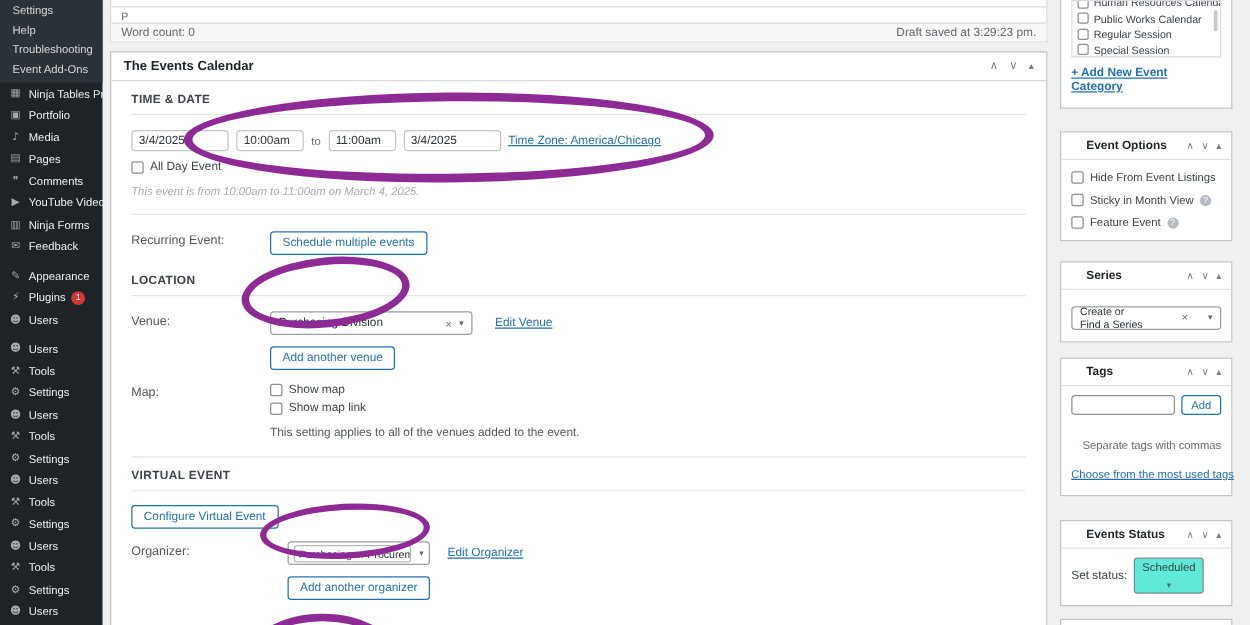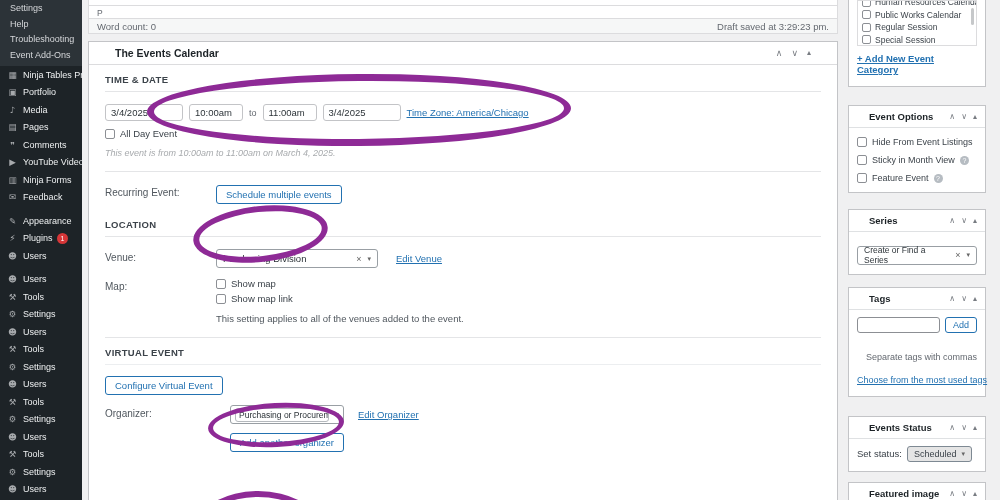--- a/index.html
+++ b/index.html
@@ -24,21 +24,21 @@
   .badge { background:var(--badge,#d63638); color:#fff; border-radius:7px; font-size:7px; line-height:9px; padding:1px 4px; margin-left:4px; }
 
   
   .main { position:absolute; left:88px; top:0; width:750px; }
   .editor-block { background:#fff; border:1px solid #dcdcde; border-top:none; }
   .editor-space { height:5px; }
   .editor-path { border-top:1px solid #dcdcde; font-size:8.5px; color:#646970; padding:2px 8px; height:13px; }
   .editor-status { border-top:1px solid #dcdcde; background:#f6f7f7; display:flex; justify-content:space-between; font-size:9.5px; color:#646970; padding:2px 8px; height:15px; }
 
   .metabox { margin-top:7px; background:#fff; border:1px solid #c3c4c7; height:462px; overflow:hidden; }
-  .metabox-header { display:flex; justify-content:space-between; align-items:center; padding:5px 26px; border-bottom:1px solid #dcdcde; }
+  .metabox-header { display:flex; justify-content:space-between; align-items:center; padding:5px 10px; border-bottom:1px solid #dcdcde; }
   .metabox-title { font-size:10.5px; font-weight:bold; color:#1d2327; }
   .handle-icons { color:#787c82; font-size:9px; display:flex; gap:9px; cursor:pointer; }
   .handle-icons .tgl { font-size:8px; }
 
   .tec-body { padding:0 16px; }
   .tec-section-title { font-weight:bold; font-size:9.5px; letter-spacing:.3px; color:#3c434a; padding:9px 0 6px; border-bottom:1px solid #e4e5e7; }
   .tec-row { display:flex; margin-top:12px; }
   .tec-label { width:111px; flex-shrink:0; font-size:10px; color:#50575e; padding-top:3px; }
   .field-line { display:flex; align-items:center; gap:6px; flex-wrap:nowrap; }
   .tec-input { border:1px solid #c3c4c7; border-radius:3px; height:17px; font-size:9.5px; padding:0 5px; color:#2c3338; background:#fff; font-family:"Liberation Sans",sans-serif; }
@@ -74,27 +74,27 @@
   .cat-inner { margin-top:-5px; }
   .cat-row { display:flex; align-items:center; gap:4px; height:12.5px; font-size:8.5px; color:#3c434a; white-space:nowrap; }
   .cat-row .checkbox { width:9px; height:9px; }
   .scroll-thumb { position:absolute; right:2px; top:7px; width:3px; height:17px; background:#c6c8ca; border-radius:2px; }
   .add-cat-link { display:inline-block; margin-top:7px; font-size:9.5px; font-weight:bold; color:var(--accent,#2271b1); text-decoration:underline; cursor:pointer; }
 
   .opt-row { display:flex; align-items:center; gap:5px; font-size:9px; color:#3c434a; margin-top:8px; white-space:nowrap; }
   .opt-row:first-child { margin-top:2px; }
   .help-icon { display:inline-block; width:9px; height:9px; border-radius:50%; background:#b6bcc2; color:#fff; font-size:7px; line-height:9px; text-align:center; }
 
-  .series-select { width:100%; font-size:8.5px; }
+  .series-select { width:100%; font-size:8.5px;gap:10px; }
   .tags-row { display:flex; gap:5px; align-items:center; }
   .tags-input { flex:1; min-width:0; border:1px solid #8c8f94; border-radius:3px; height:16px; font-size:9px; padding:0 4px; font-family:"Liberation Sans",sans-serif; }
   .tags-hint { font-size:9px; color:#646970; margin-top:19px;text-align:right; }
   .tags-link { display:inline-block; margin-top:13px; font-size:9px; }
   .status-row { display:flex; align-items:center; gap:5px; font-size:9.5px; }
-  .status-dd { display:inline-flex; align-items:center; gap:5px; border:1px solid #7e8993; border-radius:3px; padding:2px 6px; font-size:9px; background:#e5e5e5; cursor:pointer; }
+  .status-dd { display:inline-flex; align-items:center; gap:5px; border:1px solid #7e8993; border-radius:3px; padding:2px 6px; font-size:9px; background:#5eead4; cursor:pointer;flex-direction:column; }
 
   .gap18 { margin-bottom:18px; } .gap16 { margin-bottom:16px; } .gap12 { margin-bottom:12px; }
   .gap19 { margin-bottom:19px; } .gap10 { margin-bottom:10px; }
 
   
   .ellipse { position:absolute; border:6px solid var(--annotation,#8e2a96); border-radius:50%; pointer-events:none; z-index:40; }
   #ann-startend { left:147px; top:74px; width:424px; height:72px; border-width:7px; transform:rotate(-0.5deg); }
   #ann-venue { left:193px; top:206px; width:135px; height:56px; transform:rotate(-6deg); }
   #ann-organizer { left:208px; top:403px; width:136px; height:44px; border-width:5px; transform:rotate(-3deg); }
   #ann-website { left:198px; top:491px; width:120px; height:70px; }
@@ -267,20 +267,23 @@
           <div class="field-line">
             <span class="select-box venue-select">
               <span>Purchasing Division</span>
               <span class="sel-grow"></span>
               <span class="sel-x">×</span>
               <span class="sel-caret icon-glyph">▾</span>
             </span>
             <span style="width:6px;"></span>
             <a class="link">Edit Venue</a>
           </div>
+          <div class="mt8">
+            <span class="btn-outline">Add another venue</span>
+          </div>
         </div>
       </div>
       <div class="tec-row" style="margin-top:10px;">
         <div class="tec-label">Map:</div>
         <div>
           <div class="check-row" style="margin-top:0;">
             <span class="checkbox"></span>
             <span>Show map</span>
           </div>
           <div class="check-row" style="margin-top:4px;">

